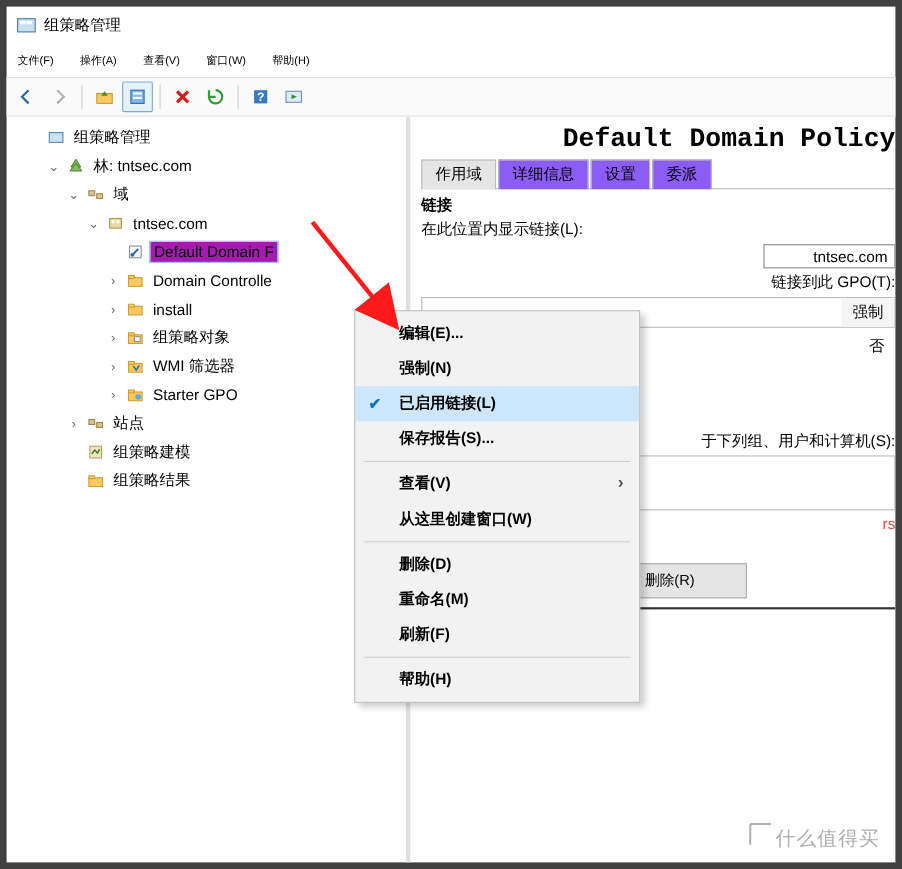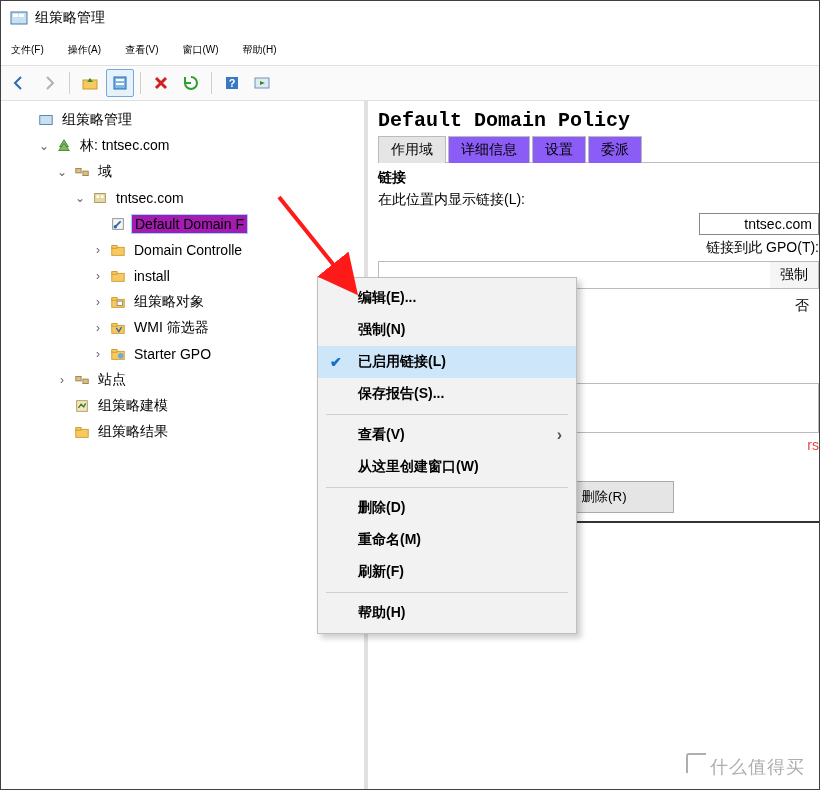--- a/index.html
+++ b/index.html
@@ -1,17 +1,17 @@
 <!DOCTYPE html>
 <html><head>
 <meta charset="utf-8">
 <style>
   * { box-sizing: border-box; font-family: "Microsoft YaHei", "Segoe UI", sans-serif; }
   body { margin:0; width:820px; height:790px; overflow:hidden; background:#fff; position:relative; }
-  .frame { border:1px solid #404040; width:820px; height:790px; position:relative; }
+  .frame { border:6px solid #404040; width:820px; height:790px; position:relative; }
   
   .titlebar { display:flex; align-items:center; height:34px; padding:0 8px; font-size:14px; }
   .titlebar .ticon { width:20px; height:20px; margin-right:6px; }
   
   .menubar { display:flex; align-items:center; height:30px; padding:0 6px; font-size:10px; gap:16px; }
   .menubar span { padding:2px 4px; }
   
   .toolbar { display:flex; align-items:center; height:36px; border-top:1px solid #e0e0e0; border-bottom:1px solid #e0e0e0; background:#fafafa; padding:0 4px; gap:2px;}
   .toolbar .btn { width:28px; height:28px; display:flex; align-items:center; justify-content:center; border:1px solid transparent; border-radius:2px; }
   .toolbar .sep { width:1px; height:22px; background:#d0d0d0; margin:0 4px; }
@@ -23,21 +23,21 @@
   .tree ul { list-style:none; margin:0; padding:0 0 0 18px; }
   .tree li { white-space:nowrap; }
   .row { display:flex; align-items:center; height:26px; gap:4px; }
   .tw { width:14px; text-align:center; color:#666; font-size:12px; display:inline-block;}
   .ico { width:18px; height:18px; display:inline-flex; align-items:center; justify-content:center;}
   .lbl { padding:1px 3px; }
   .sel { background:#a21caf; border:1px solid #99d1ff; }
   .folder { fill:#f7c960; stroke:#cc9a2a; }
   .small-ico svg{width:16px;height:16px;}
   
-  .right h2 { font-family:"Courier New",monospace; font-weight:bold; font-size:20px; margin:0 0 4px 0;}
+  .right h2 { font-family:"Courier New",monospace; font-weight:bold; font-size:24px; margin:0 0 4px 0;text-align:right;}
   .tabs { display:flex; border-bottom:1px solid #bbb; margin-bottom:6px;}
   .tab { padding:4px 12px; border:1px solid #bbb; border-bottom:none; background:#8b5cf6; margin-right:2px; margin-bottom:-1px;}
   .tab.active { background:#e5e5e5; }
   .section-title { font-weight:bold; margin:4px 0;}
   .field { margin:4px 0; }
   .inputbox { border:1px solid #888; padding:2px 6px; min-width:120px; display:inline-block; background:#fff;}
   .table-frag { border:1px solid #bbb; display:flex; margin:4px 0;}
   .table-frag .th { border-left:1px solid #bbb; padding:4px 10px; background:#f5f5f5;}
   .table-frag .th:first-child{border-left:none;}
   .cellval { padding:4px 10px; text-align:center;}
@@ -321,20 +321,21 @@
       <div style="text-align:right; margin-right:0;">
         <span class="inputbox">tntsec.com</span>
       </div>
       <div class="field" style="text-align:right;">链接到此 GPO(T):</div>
       <div class="table-frag" style="justify-content:flex-end;">
         <div class="th">强制</div>
       </div>
       <div class="cellval" style="text-align:right;">否</div>
 
       <div style="height:60px;"></div>
+      <div class="field" style="text-align:right;">于下列组、用户和计算机(S):</div>
       <div class="table-frag" style="height:50px;"></div>
       <div style="text-align:right; color:#ef4444;">rs</div>
 
       <div style="height:20px;"></div>
       <div class="btnbox">
         <button>添加(D)...</button>
         <button>删除(R)</button>
       </div>
       <hr style="border:none;border-top:2px solid #333;">
       <div class="mono">WMI 筛选</div>

